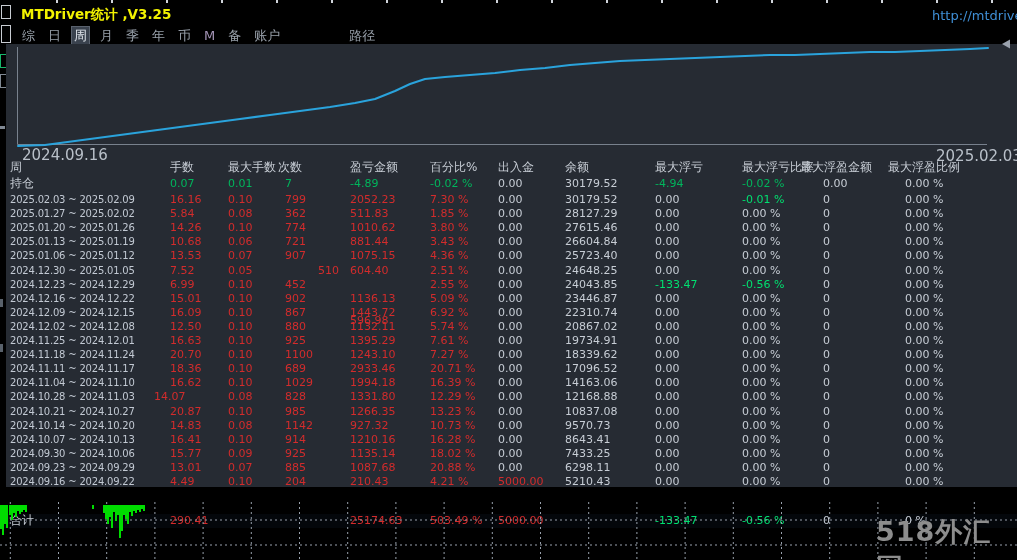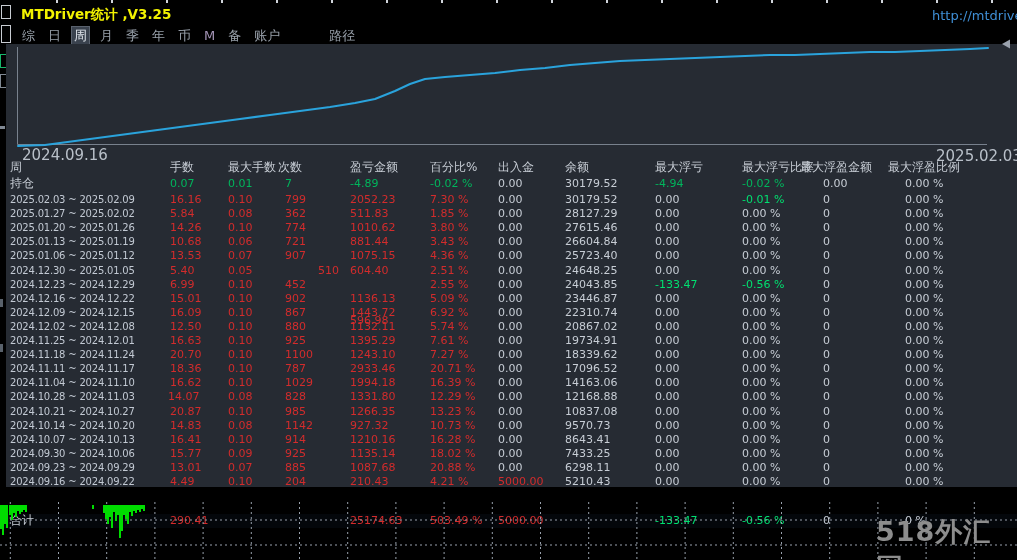--- a/index.html
+++ b/index.html
@@ -13,21 +13,21 @@
   .ticks{left:56px;top:0;right:0;height:3px;
     background:repeating-linear-gradient(90deg,#D0D4DA 0 2px,transparent 2px 55px);}
   
   .title{left:21px;top:6px;color:#F2F200;font-size:13.5px;font-weight:600;white-space:nowrap;}
   .url{left:932px;top:8px;color:#3F8FD6;font-size:13px;white-space:nowrap;}
   
   .menubar{left:20px;top:27px;display:flex;gap:9px;font-size:13px;color:#99A1AB;white-space:nowrap;}
   .menu-item{padding:0 2px;line-height:17px;}
   .menu-item.selected{background:#3A424E;color:#DFE4EB;box-shadow:0 0 0 1px #5A626E;}
   .menu-item.tint{color:#A494B6;}
-  .menu-item.far{margin-left:36px;}
+  .menu-item.far{margin-left:56px;}
   
   .panel{left:6px;top:44px;width:1011px;height:443px;background:#262B33;}
   #equity{left:0;top:0;}
   .axis-label{color:#B9C0C9;font-size:15px;white-space:nowrap;}
   
   #table{left:0;top:161px;width:1017px;height:345px;}
   .trow{position:absolute;left:0;width:1017px;height:14px;}
   .trow.total{background:#04070B;margin-top:25px;}
   .cell{position:absolute;top:0;white-space:nowrap;font-size:11px;line-height:13px;}
   .cell.hdr{font-size:12px;}
@@ -179,21 +179,21 @@
       <span class="cell" style="left: 430px; color: rgb(210, 44, 44);">4.36 %</span>
       <span class="cell" style="left: 498px; color: rgb(199, 205, 213);">0.00</span>
       <span class="cell" style="left: 565px; color: rgb(199, 205, 213);">25723.40</span>
       <span class="cell" style="left: 655px; color: rgb(199, 205, 213);">0.00</span>
       <span class="cell" style="left: 742px; color: rgb(199, 205, 213);">0.00 %</span>
       <span class="cell" style="left: 823px; color: rgb(199, 205, 213);">0</span>
       <span class="cell" style="left: 905px; color: rgb(199, 205, 213);">0.00 %</span>
     </div>
     <div class="trow" style="top: 102.5px;">
       <span class="cell date" style="left: 10px; color: rgb(194, 201, 211);">2024.12.30 ~ 2025.01.05</span>
-      <span class="cell" style="left: 170px; color: rgb(210, 44, 44);">5.40</span>
+      <span class="cell" style="left: 170px; color: rgb(210, 44, 44);">7.52</span>
       <span class="cell" style="left: 228px; color: rgb(210, 44, 44);">0.05</span>
       <span class="cell" style="left: 285px; color: rgb(210, 44, 44); margin-left: 33px;">510</span>
       <span class="cell" style="left: 350px; color: rgb(210, 44, 44);">604.40</span>
       <span class="cell" style="left: 430px; color: rgb(210, 44, 44);">2.51 %</span>
       <span class="cell" style="left: 498px; color: rgb(199, 205, 213);">0.00</span>
       <span class="cell" style="left: 565px; color: rgb(199, 205, 213);">24648.25</span>
       <span class="cell" style="left: 655px; color: rgb(199, 205, 213);">0.00</span>
       <span class="cell" style="left: 742px; color: rgb(199, 205, 213);">0.00 %</span>
       <span class="cell" style="left: 823px; color: rgb(199, 205, 213);">0</span>
       <span class="cell" style="left: 905px; color: rgb(199, 205, 213);">0.00 %</span>
@@ -279,21 +279,21 @@
       <span class="cell" style="left: 565px; color: rgb(199, 205, 213);">18339.62</span>
       <span class="cell" style="left: 655px; color: rgb(199, 205, 213);">0.00</span>
       <span class="cell" style="left: 742px; color: rgb(199, 205, 213);">0.00 %</span>
       <span class="cell" style="left: 823px; color: rgb(199, 205, 213);">0</span>
       <span class="cell" style="left: 905px; color: rgb(199, 205, 213);">0.00 %</span>
     </div>
     <div class="trow" style="top: 201.2px;">
       <span class="cell date" style="left: 10px; color: rgb(194, 201, 211);">2024.11.11 ~ 2024.11.17</span>
       <span class="cell" style="left: 170px; color: rgb(210, 44, 44);">18.36</span>
       <span class="cell" style="left: 228px; color: rgb(210, 44, 44);">0.10</span>
-      <span class="cell" style="left: 285px; color: rgb(210, 44, 44);">787</span>
+      <span class="cell" style="left: 285px; color: rgb(210, 44, 44);">689</span>
       <span class="cell" style="left: 350px; color: rgb(210, 44, 44);">2933.46</span>
       <span class="cell" style="left: 430px; color: rgb(210, 44, 44);">20.71 %</span>
       <span class="cell" style="left: 498px; color: rgb(199, 205, 213);">0.00</span>
       <span class="cell" style="left: 565px; color: rgb(199, 205, 213);">17096.52</span>
       <span class="cell" style="left: 655px; color: rgb(199, 205, 213);">0.00</span>
       <span class="cell" style="left: 742px; color: rgb(199, 205, 213);">0.00 %</span>
       <span class="cell" style="left: 823px; color: rgb(199, 205, 213);">0</span>
       <span class="cell" style="left: 905px; color: rgb(199, 205, 213);">0.00 %</span>
     </div>
     <div class="trow" style="top: 215.3px;">
@@ -305,21 +305,21 @@
       <span class="cell" style="left: 430px; color: rgb(210, 44, 44);">16.39 %</span>
       <span class="cell" style="left: 498px; color: rgb(199, 205, 213);">0.00</span>
       <span class="cell" style="left: 565px; color: rgb(199, 205, 213);">14163.06</span>
       <span class="cell" style="left: 655px; color: rgb(199, 205, 213);">0.00</span>
       <span class="cell" style="left: 742px; color: rgb(199, 205, 213);">0.00 %</span>
       <span class="cell" style="left: 823px; color: rgb(199, 205, 213);">0</span>
       <span class="cell" style="left: 905px; color: rgb(199, 205, 213);">0.00 %</span>
     </div>
     <div class="trow" style="top: 229.4px;">
       <span class="cell date" style="left: 10px; color: rgb(194, 201, 211);">2024.10.28 ~ 2024.11.03</span>
-      <span class="cell" style="left: 168px; color: rgb(210, 44, 44);">14.07</span>
+      <span class="cell" style="left: 154px; color: rgb(210, 44, 44);">14.07</span>
       <span class="cell" style="left: 228px; color: rgb(210, 44, 44);">0.08</span>
       <span class="cell" style="left: 285px; color: rgb(210, 44, 44);">828</span>
       <span class="cell" style="left: 350px; color: rgb(210, 44, 44);">1331.80</span>
       <span class="cell" style="left: 430px; color: rgb(210, 44, 44);">12.29 %</span>
       <span class="cell" style="left: 498px; color: rgb(199, 205, 213);">0.00</span>
       <span class="cell" style="left: 565px; color: rgb(199, 205, 213);">12168.88</span>
       <span class="cell" style="left: 655px; color: rgb(199, 205, 213);">0.00</span>
       <span class="cell" style="left: 742px; color: rgb(199, 205, 213);">0.00 %</span>
       <span class="cell" style="left: 823px; color: rgb(199, 205, 213);">0</span>
       <span class="cell" style="left: 905px; color: rgb(199, 205, 213);">0.00 %</span>

